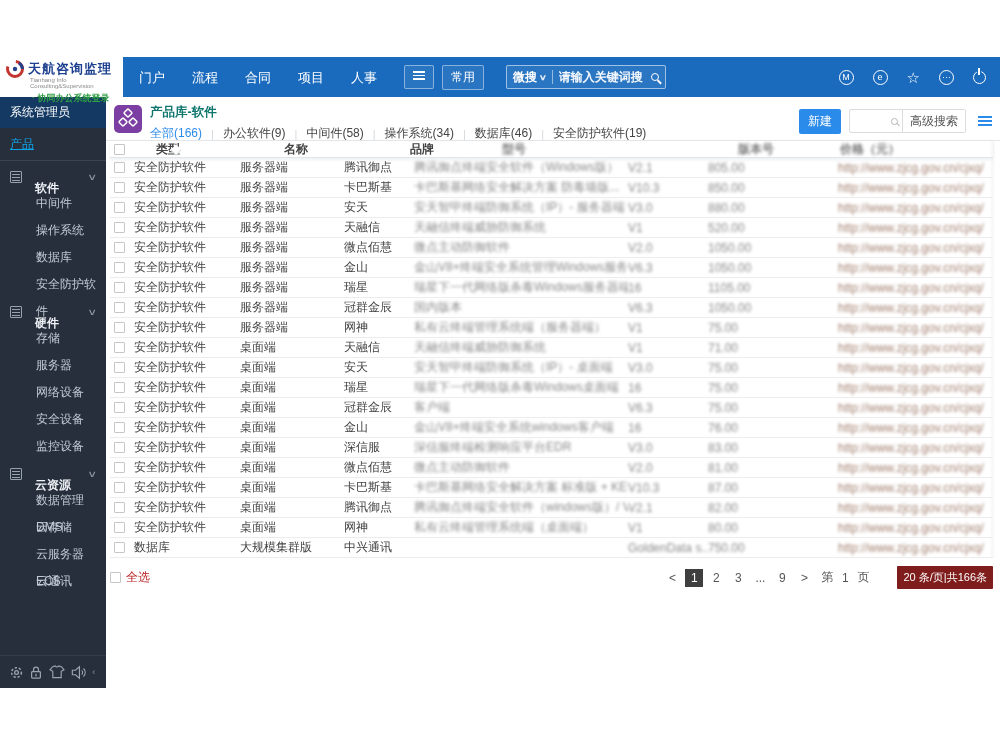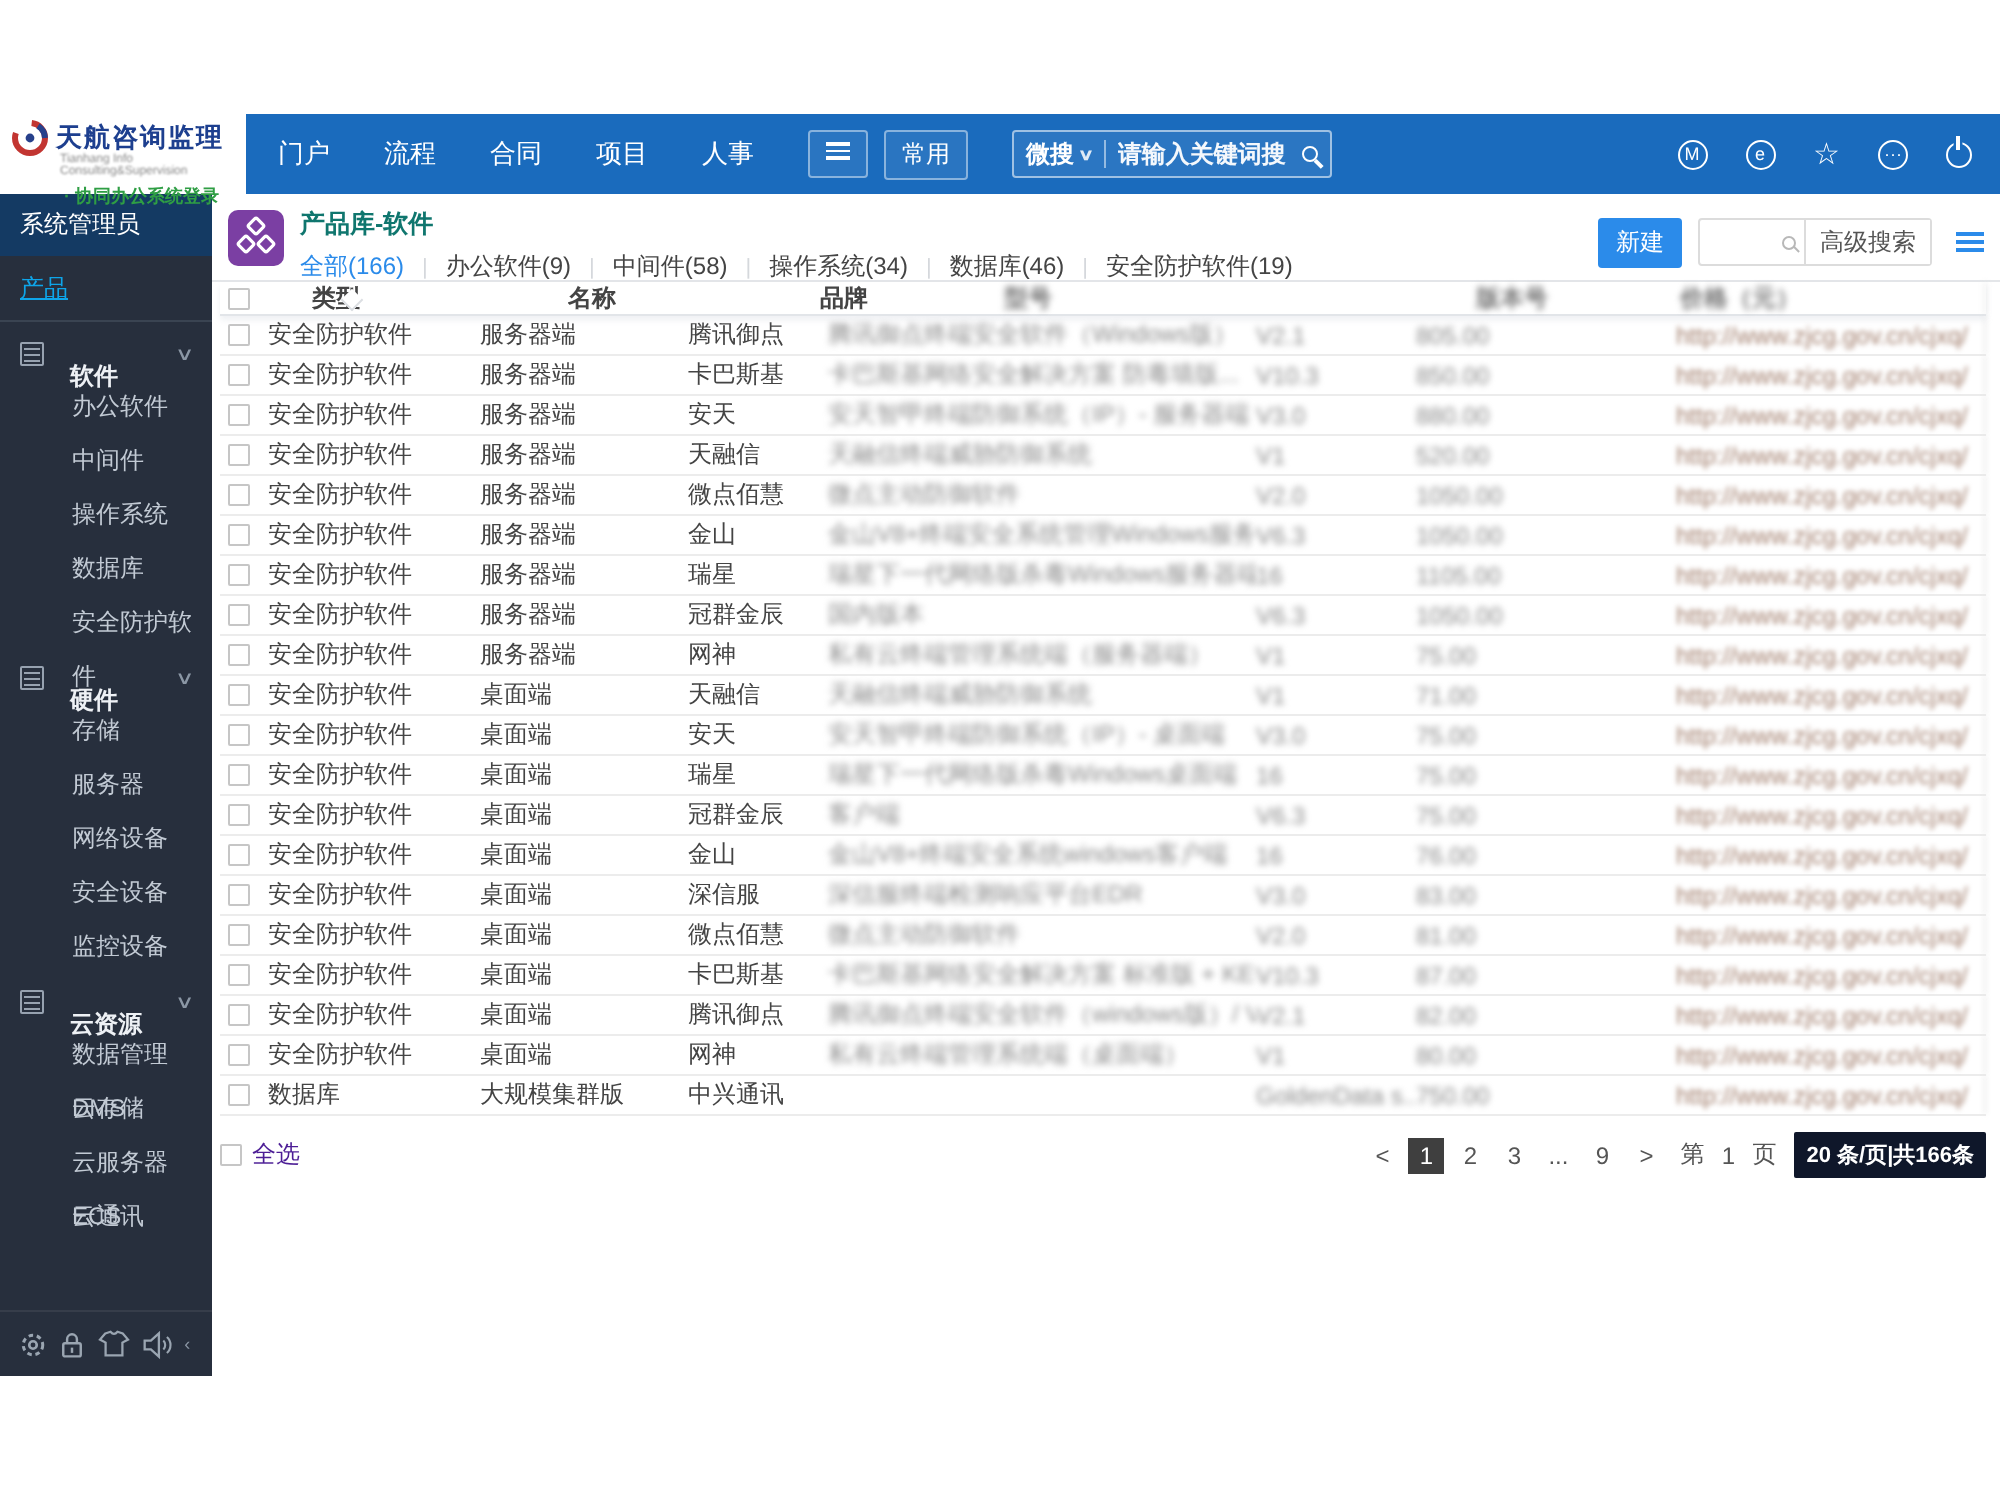--- a/index.html
+++ b/index.html
@@ -78,28 +78,28 @@
   .trow:last-child { border-bottom:1px solid #ececec; }
   .cell { font-size:12px; color:#444; white-space:nowrap; overflow:hidden; }
   .trow > .cell:last-child { border-right:1px solid #e5e5e5; height:100%; display:flex; align-items:center; }
   .cb { width:11px; height:11px; border:1px solid #c6c6c6; border-radius:1px; background:#fff; margin-left:4px; cursor:pointer; }
   .blurred { filter:blur(1.6px); color:#8a8a8a; }
   .blurred-url { filter:blur(1.4px); color:#a3806f; }
   .head .blurred, .head .blurred-url { filter:blur(1.6px); color:#777; }
 
   
   .tfoot { display:flex; align-items:center; padding:8px 7px 0 4px; }
-  .select-all { display:flex; align-items:center; gap:5px; font-size:12px; color:#4c1d95; }
+  .select-all { display:flex; align-items:center; gap:5px; font-size:12px; color:#b91c1c; }
   .pager { margin-left:auto; display:flex; align-items:center; gap:4px; font-size:12px; color:#555; }
   .pg { min-width:18px; height:18px; display:flex; align-items:center; justify-content:center; cursor:pointer; padding:0 2px; }
   .pg.active { background:#3f3f3f; color:#fff; }
   .pg.dots { cursor:default; }
   .pg-label { margin:0 2px 0 4px; display:flex; align-items:center; gap:4px; }
   .pg-label .num { display:inline-block; min-width:16px; text-align:center; }
-  .pg-badge { background:#0f172a; color:#fff; font-size:11px; padding:4px 6px; border-radius:1px; margin-left:3px; white-space:nowrap;font-weight:bold; }
+  .pg-badge { background:#7f1d1d; color:#fff; font-size:11px; padding:4px 6px; border-radius:1px; margin-left:22px; white-space:nowrap; }
 </style>
 </head>
 <body>
 
 <div class="page">
 
   <div class="topbar">
     <div class="logo-block">
       <div class="logo-row">
         <svg width="18" height="18" viewBox="0 0 18 18">
@@ -139,21 +139,20 @@
     <aside class="sidebar">
       <div class="sb-admin">系统管理员</div>
       <div class="sb-product">产品</div>
       <div class="sb-divider"></div>
       <div id="sidebar-menu">
           <div class="sb-section">
             <span class="sb-sec-icon"></span>
             <span class="sb-sec-label">软件</span>
             <span class="sb-chev">∨</span>
           </div>
-          <div class="sb-child">办公软件</div>
           <div class="sb-child">中间件</div>
           <div class="sb-child">操作系统</div>
           <div class="sb-child">数据库</div>
           <div class="sb-child">安全防护软件</div>
           <div class="sb-section">
             <span class="sb-sec-icon"></span>
             <span class="sb-sec-label">硬件</span>
             <span class="sb-chev">∨</span>
           </div>
           <div class="sb-child">存储</div>

